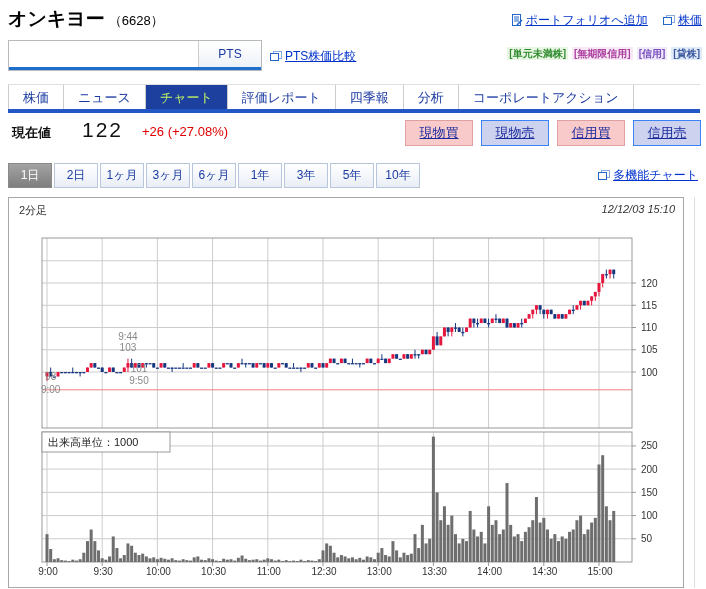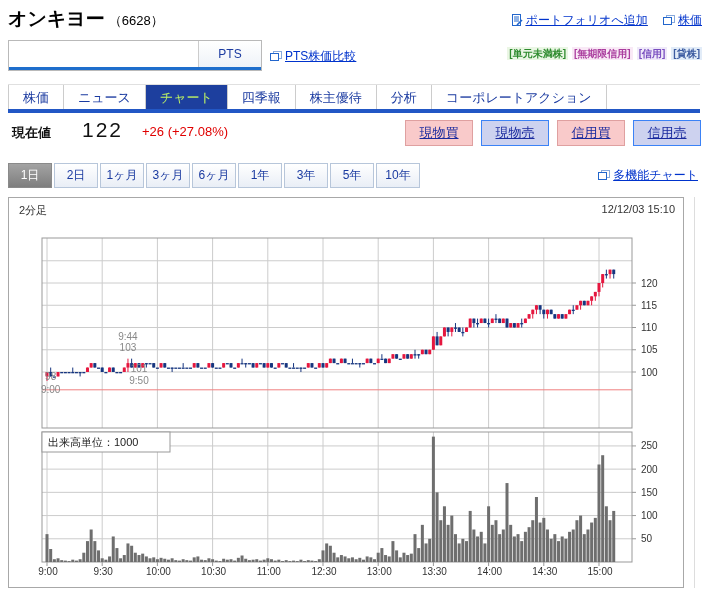--- a/index.html
+++ b/index.html
@@ -43,21 +43,21 @@
   .trade-btn span{color:#1a2a9e;text-decoration:underline;}
   
   .period-tabs{position:absolute;left:8px;top:163px;display:flex;}
   .period-tab{width:42px;height:23px;line-height:23px;text-align:center;font-size:12px;color:#1a3aa0;
     border:1px solid #b7c6da;background:linear-gradient(#ffffff,#e9eef6);margin-right:2px;cursor:pointer;}
   .period-tab.active{background:linear-gradient(#a3a3a3,#7e7e7e);color:#fff;border-color:#8a8a8a;}
   .multi-chart{position:absolute;right:8px;top:167px;font-size:12px;white-space:nowrap;}
   
   .chart-box{position:absolute;left:8px;top:197px;width:674px;height:389px;border:1px solid #a8a8a8;background:#fff;}
   .chart-head-left{position:absolute;left:10px;top:5px;font-size:11px;color:#333;}
-  .chart-head-right{position:absolute;right:8px;top:5px;font-size:11px;color:#333;}
+  .chart-head-right{position:absolute;right:8px;top:5px;font-size:11px;color:#333;font-style:italic;}
   .chart-box svg{position:absolute;left:0;top:0;}
   .right-divider{position:absolute;left:694px;top:197px;width:1px;height:391px;background:#ddd;}
 </style>
 </head>
 <body>
 
 <div class="title-row">
   <span class="stock-title">オンキヨー</span><span class="stock-code">（6628）</span>
 </div>
 
@@ -87,22 +87,22 @@
       <rect x="3.5" y="1.5" width="8" height="7" fill="none" stroke="#88aadd"></rect>
       <rect x="0.5" y="3.5" width="8" height="7" fill="#fff" stroke="#2266cc"></rect>
     </svg><span class="link">PTS株価比較</span></div>
 
 <div class="unit-labels"><span style="color: rgb(46, 139, 46); background: rgb(234, 246, 228);">[単元未満株]</span><span style="color: rgb(170, 61, 158); background: rgb(249, 233, 246);">[無期限信用]</span><span style="color: rgb(122, 79, 192); background: rgb(239, 233, 249);">[信用]</span><span style="color: rgb(59, 90, 160); background: rgb(226, 236, 248);">[貸株]</span></div>
 
 <div class="nav-tabs">
     <div class="nav-tab">株価</div>
     <div class="nav-tab">ニュース</div>
     <div class="nav-tab active">チャート</div>
+    <div class="nav-tab">評価レポート</div>
     <div class="nav-tab">四季報</div>
-    <div class="nav-tab">株主優待</div>
     <div class="nav-tab">分析</div>
     <div class="nav-tab">コーポレートアクション</div>
   </div>
 <div class="nav-underline"></div>
 
 <div class="quote-label">現在値</div>
 <div class="quote-value">122</div>
 <div class="quote-change"><span>+26</span>&nbsp;<span>(+27.08%)</span></div>
 
 <div class="trade-buttons">

